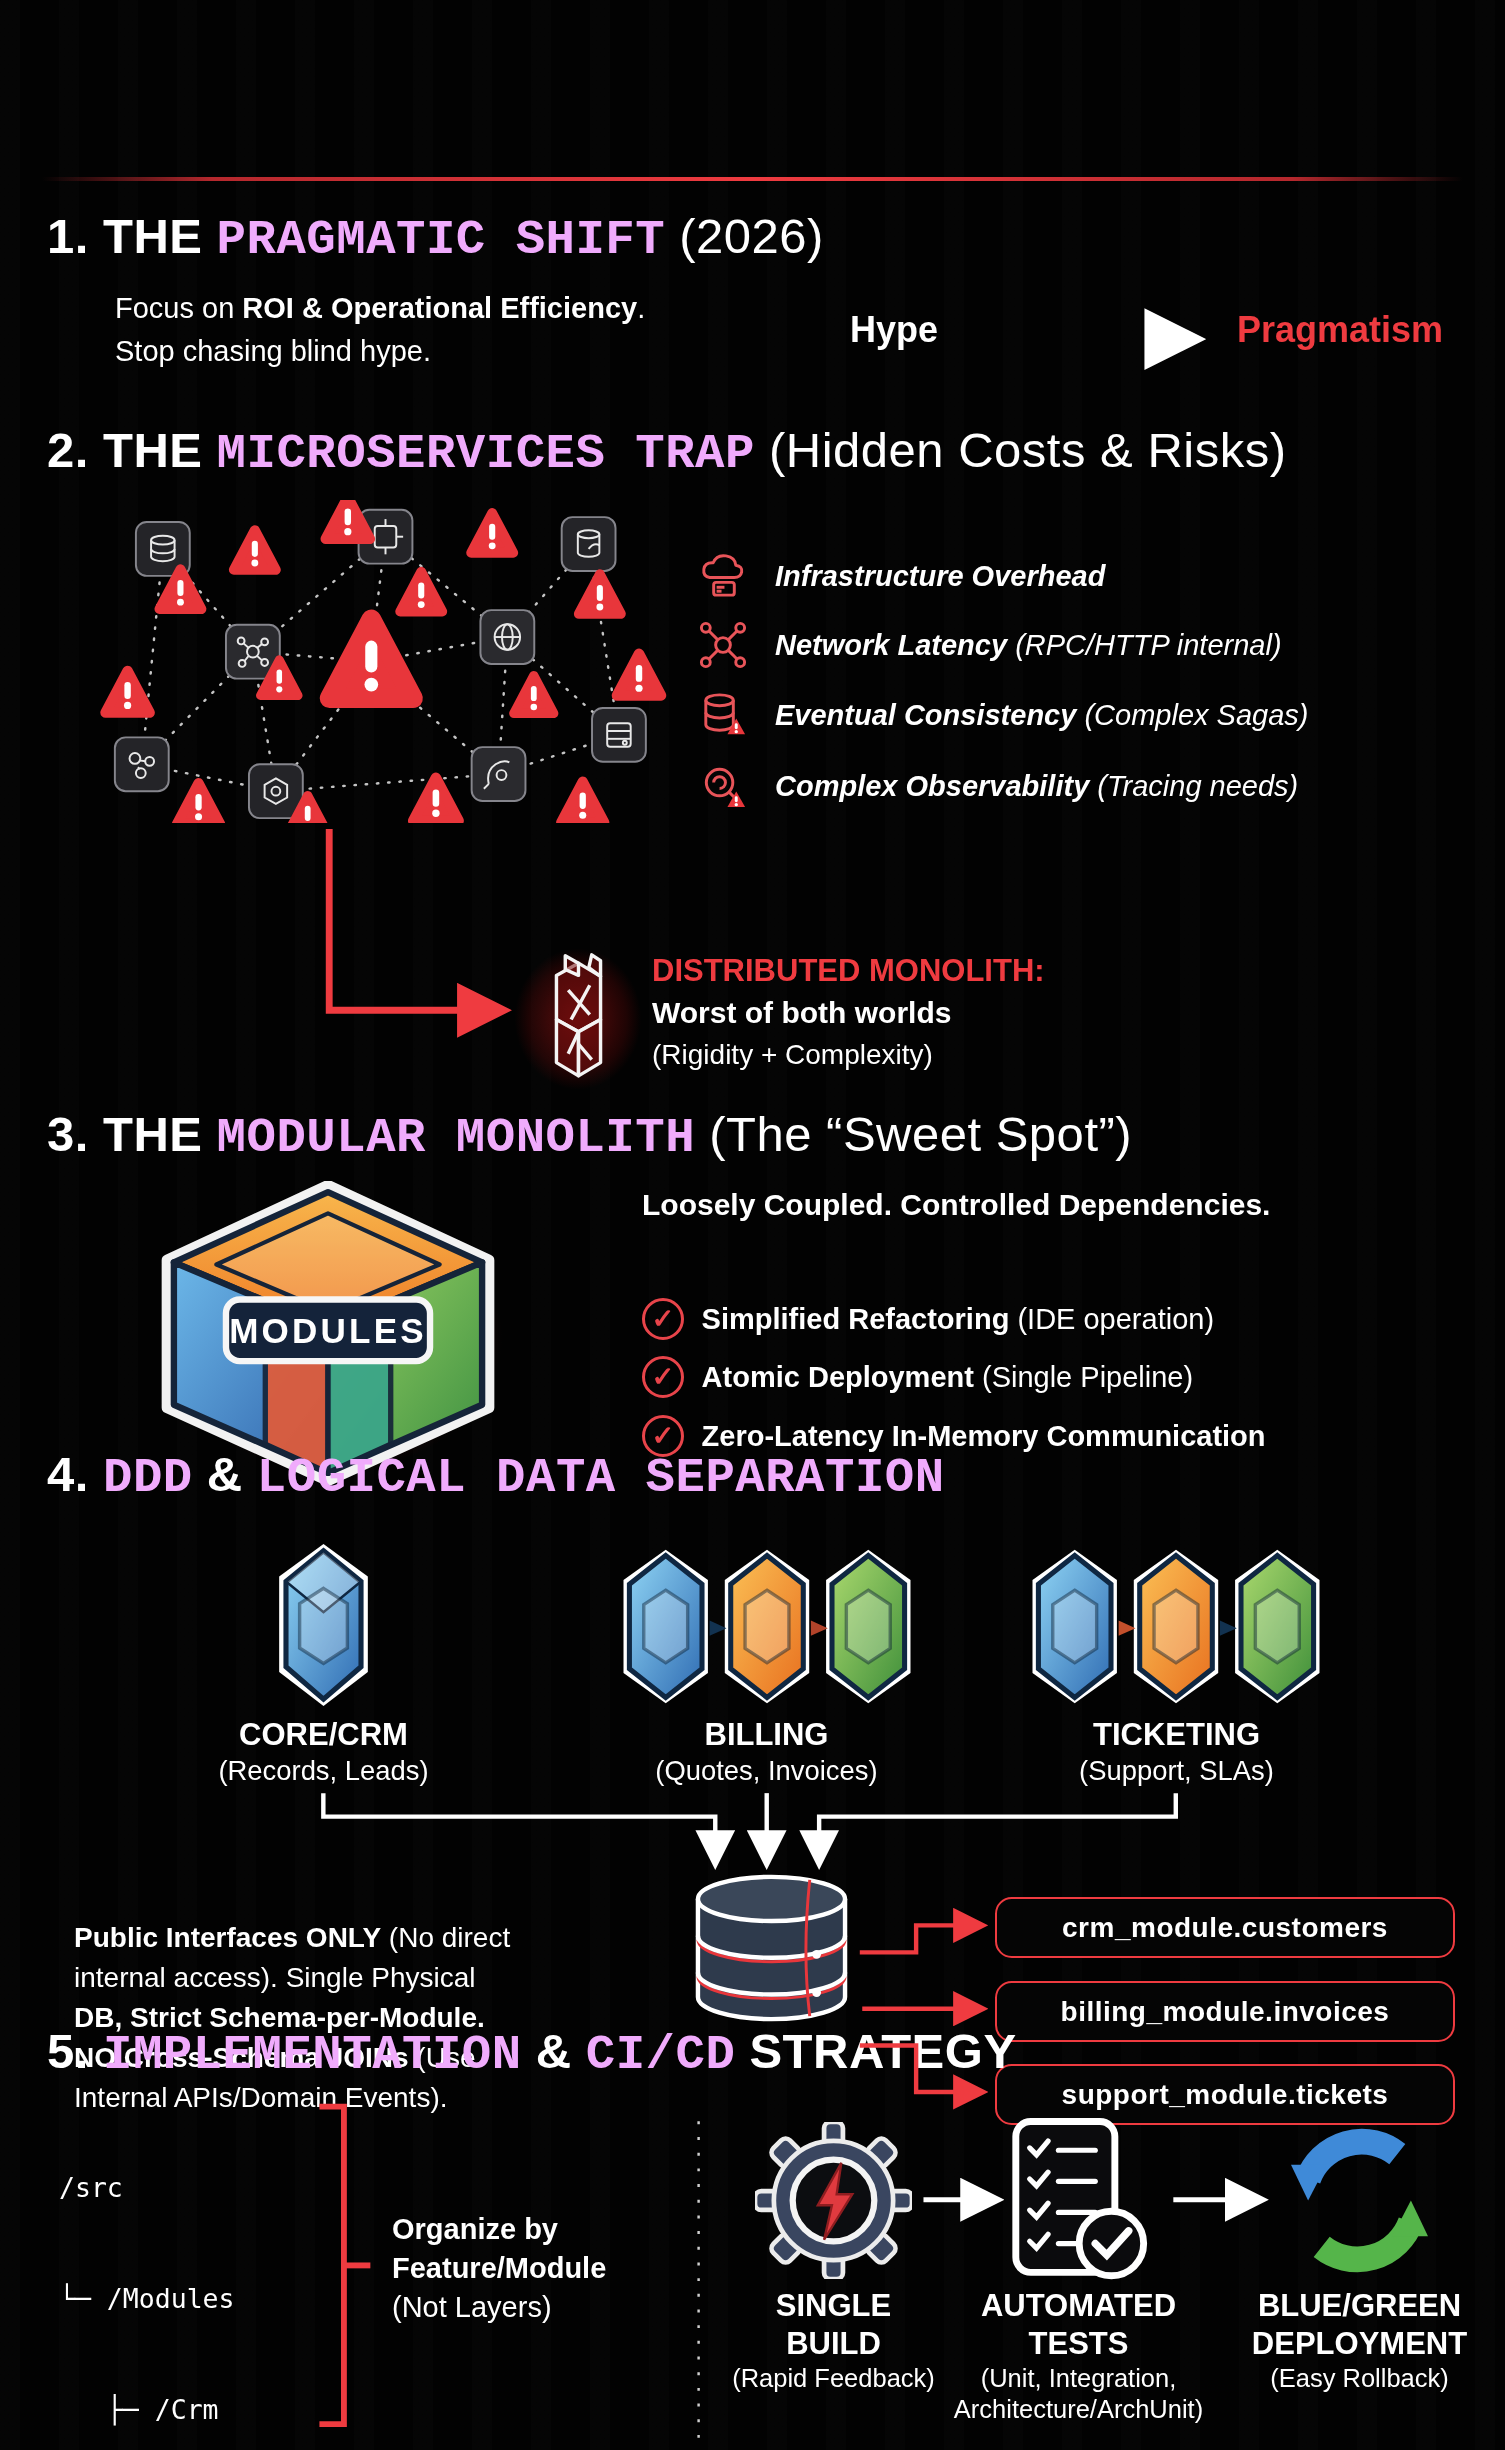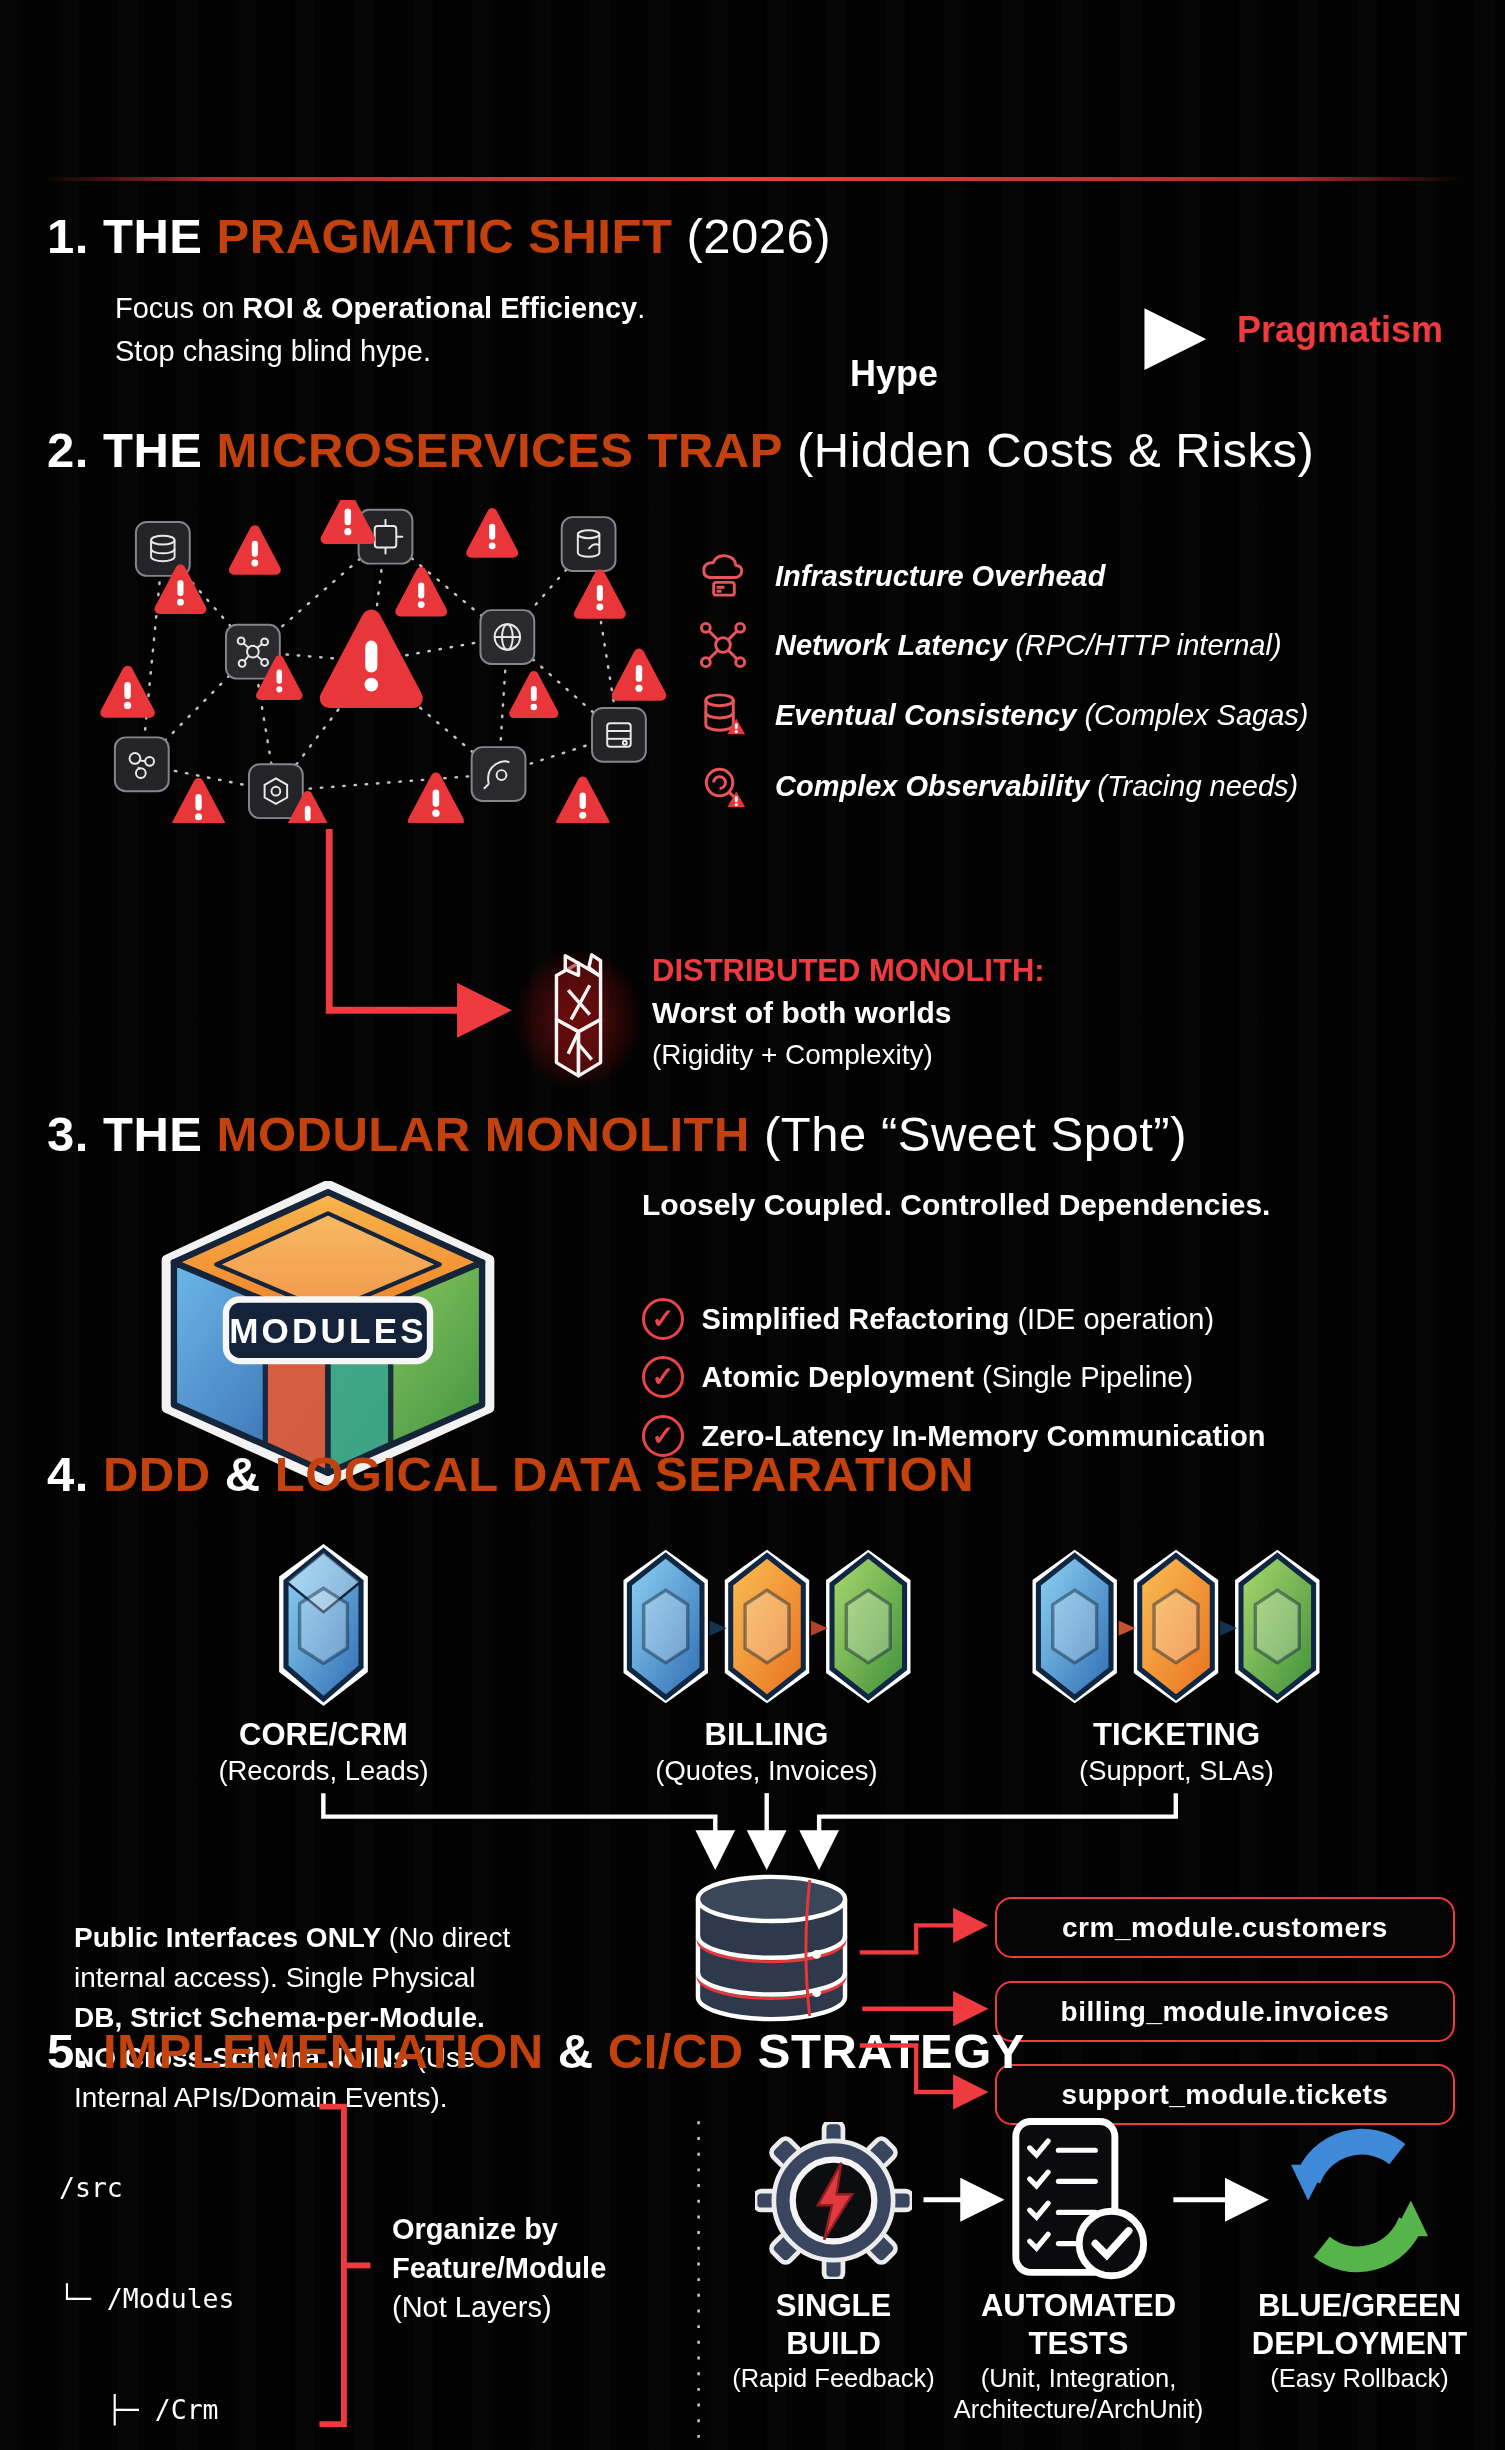--- a/index.html
+++ b/index.html
@@ -2,21 +2,21 @@
 <html style="font-size:7.8px"><head>
 <meta charset="utf-8">
 <style>
   html,body{margin:0;padding:0;background:#000;}
   #page{position:relative;width:1505px;height:2774px;background:#020202;overflow:hidden;
         font-family:"Liberation Sans",sans-serif;color:#fff;}
   #page::before{content:"";position:absolute;inset:0;
         background:repeating-linear-gradient(90deg,rgba(255,255,255,.012) 0 19.6px,rgba(0,0,0,0) 19.6px 59px);}
   .abs{position:absolute;}
   .hsec{font-size:49px;font-weight:bold;letter-spacing:0.5px;white-space:pre;}
-  .hsec .red{color:#c2410c;}
+  .hsec .red{color:#f0abfc;font-family:Liberation Mono, monospace;}
   .hsec .thin{font-weight:normal;}
   .red{color:#ef3b40;}
   .b{font-weight:bold;}
   .title{width:100%;text-align:center;font-size:53px;font-weight:bold;letter-spacing:1px;line-height:58px;white-space:pre;}
   .divider{height:3.9px;background:linear-gradient(90deg,rgba(190,30,35,0) 0%,#b5282d 12%,#ef3b40 50%,#b5282d 88%,rgba(190,30,35,0) 100%);}
   .body-txt{font-size:29px;line-height:43px;}
   .glow{background:radial-gradient(closest-side,rgba(170,18,18,.55),rgba(120,10,10,.25) 55%,transparent 72%);}
   .pill{width:456px;height:57px;border:2.9px solid #ef3b40;border-radius:16.7px;background:#050505;
         display:flex;align-items:center;justify-content:center;font-size:28px;font-weight:bold;letter-spacing:0.5px;}
   .tree{font-family:"DejaVu Sans Mono",monospace;font-size:26.5px;line-height:37px;white-space:pre;}
@@ -35,21 +35,21 @@
 </style>
 </head>
 <body>
 
 <div id="page">
 
   <div class="abs divider" style="top:177px;left:42px;width:1421px;"></div>
 
   <div class="abs hsec" style="top:208px;left:47px;"><span>1. </span><span>THE </span><span class="red">PRAGMATIC SHIFT</span><span class="thin"> (2026)</span></div>
   <div class="abs body-txt" style="top:287px;left:115px;"><span>Focus on </span><span class="b">ROI &amp; Operational Efficiency</span><span>.</span><br><span>Stop chasing blind hype.</span></div>
-  <div class="abs b" style="top:309px;left:850px;font-size:36px;margin-top:44px;">Hype</div>
+  <div class="abs b" style="top:309px;left:850px;font-size:36px;">Hype</div>
   <div class="abs b red" style="top:309px;left:1237px;font-size:36px;">Pragmatism</div>
 
   <div class="abs hsec" style="top:422px;left:47px;"><span>2. </span><span>THE </span><span class="red">MICROSERVICES TRAP</span><span class="thin"> (Hidden Costs &amp; Risks)</span></div>
 
   <svg class="abs" style="top:500px;left:49px;" width="627" height="323" viewBox="0 0 1280 660">
     <defs>
       <g id="warnG">
         <polygon points="0,-62 55,42 -55,42" fill="#e8363b" stroke="#e8363b" stroke-width="26" stroke-linejoin="round"></polygon>
         <rect x="-8" y="-34" width="16" height="42" rx="8" fill="#fff"></rect>
         <circle cx="0" cy="24" r="9" fill="#fff"></circle>

